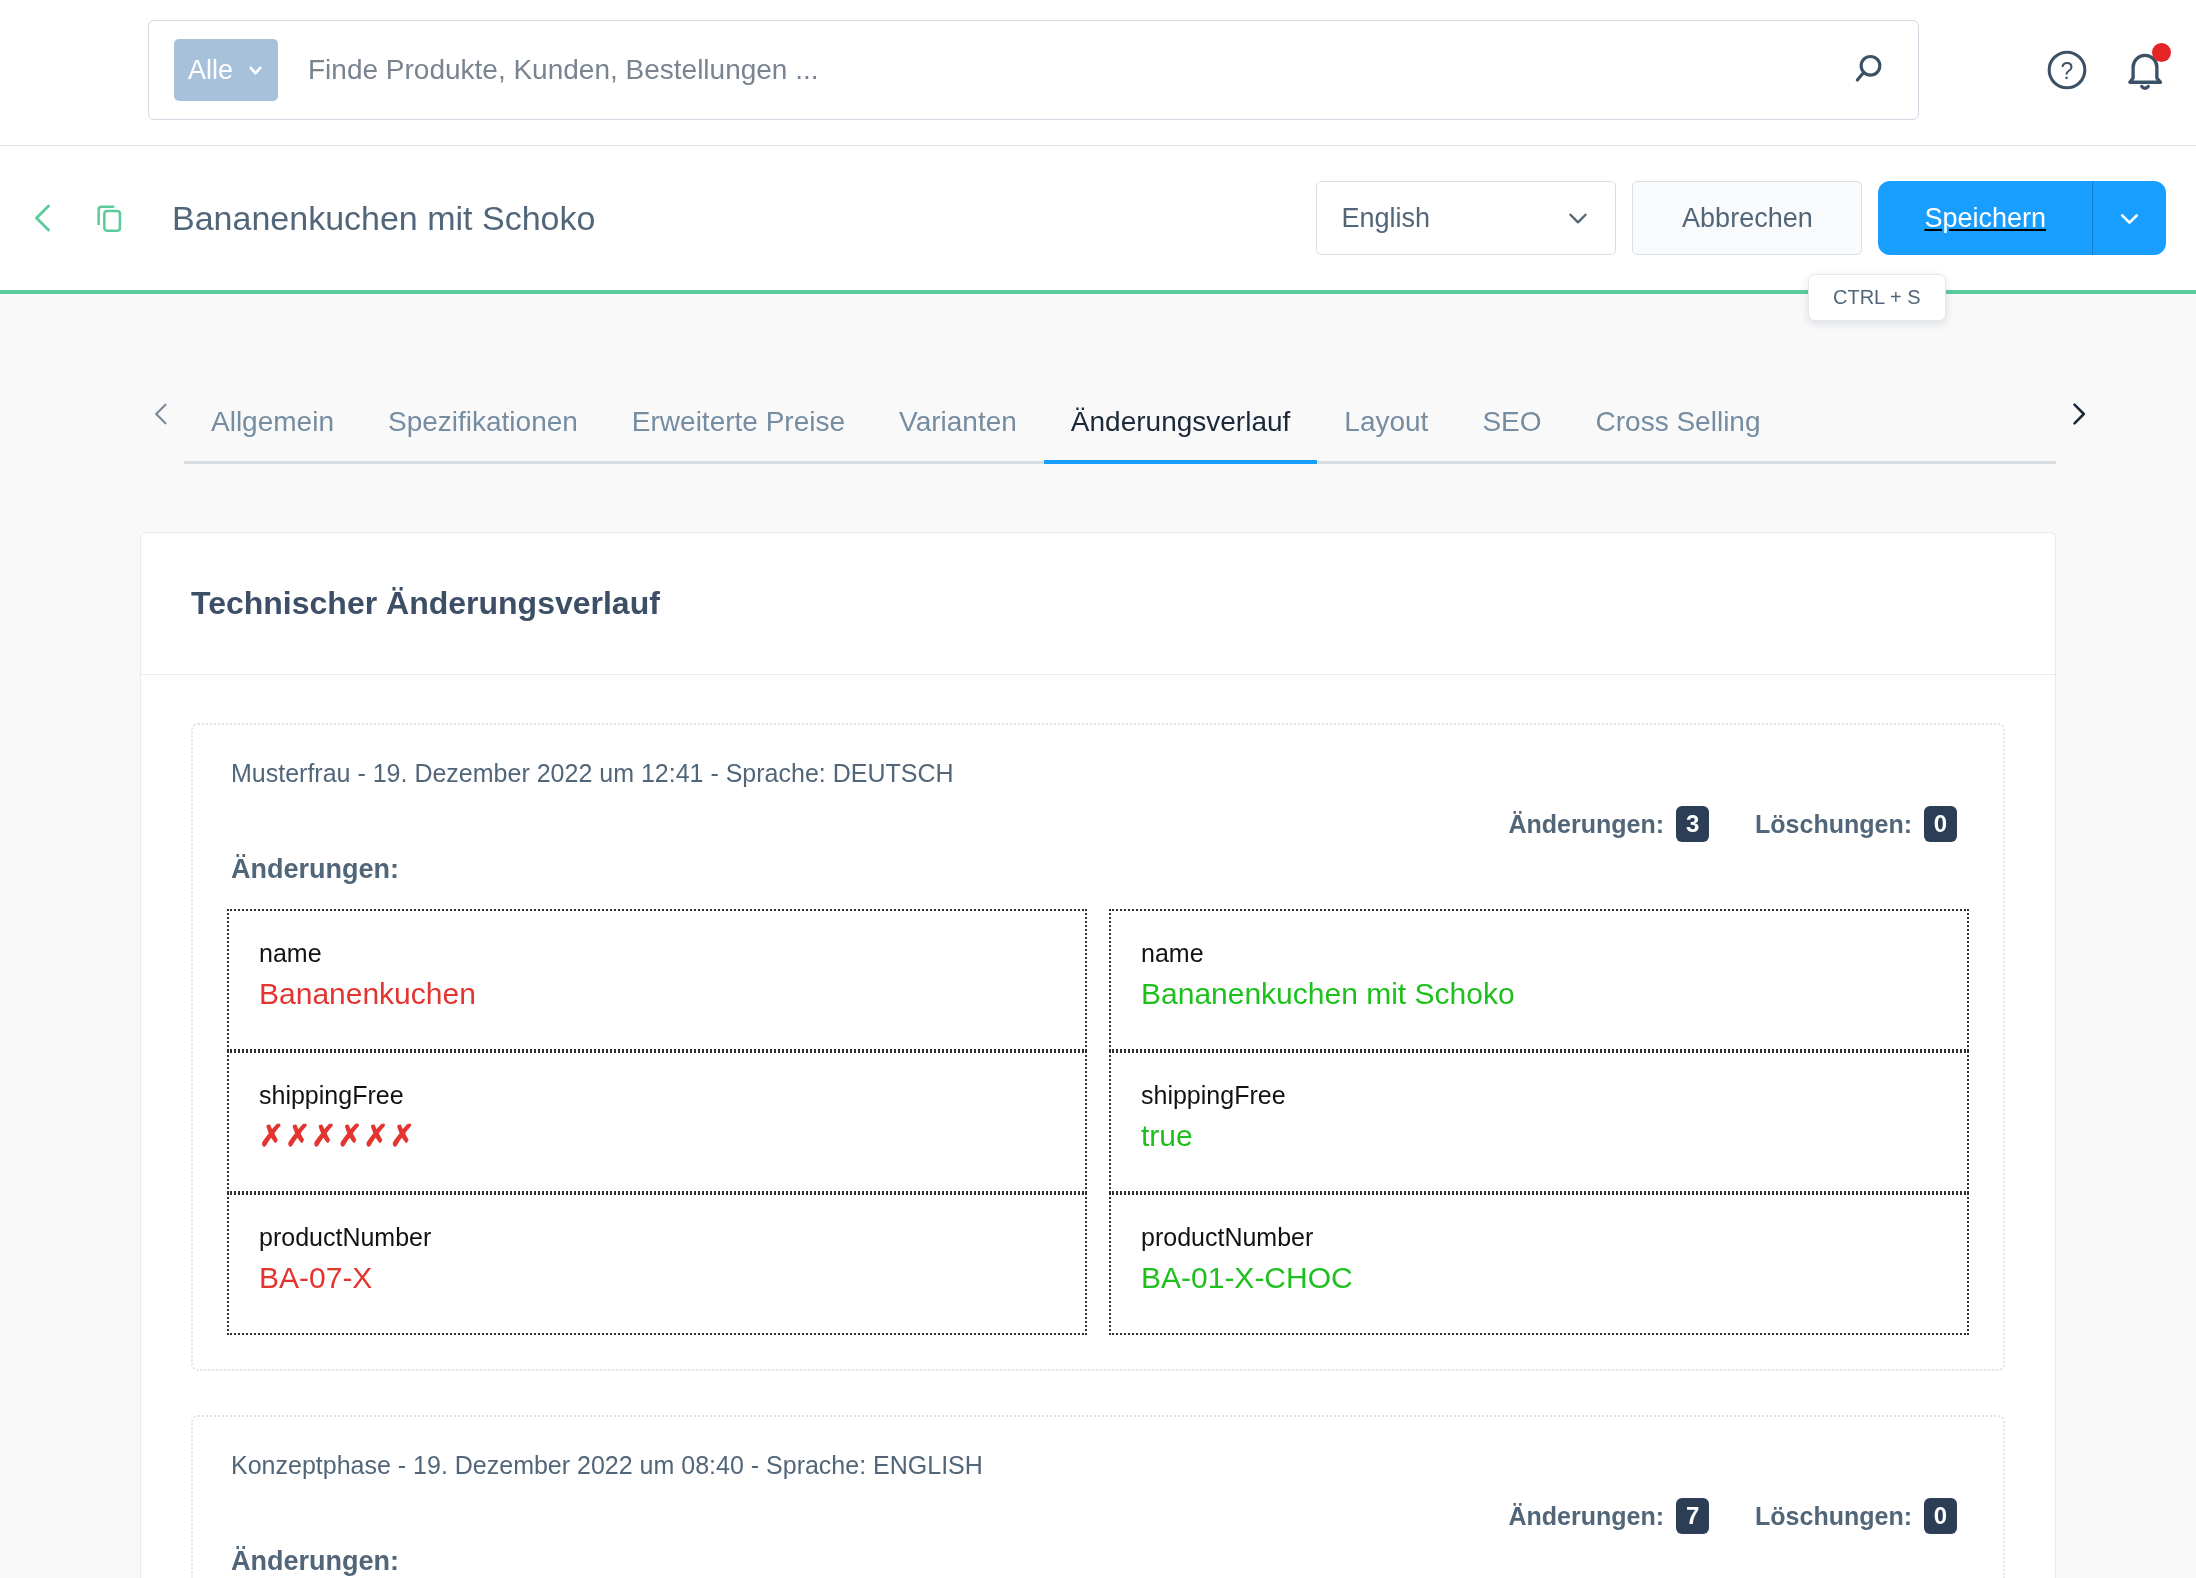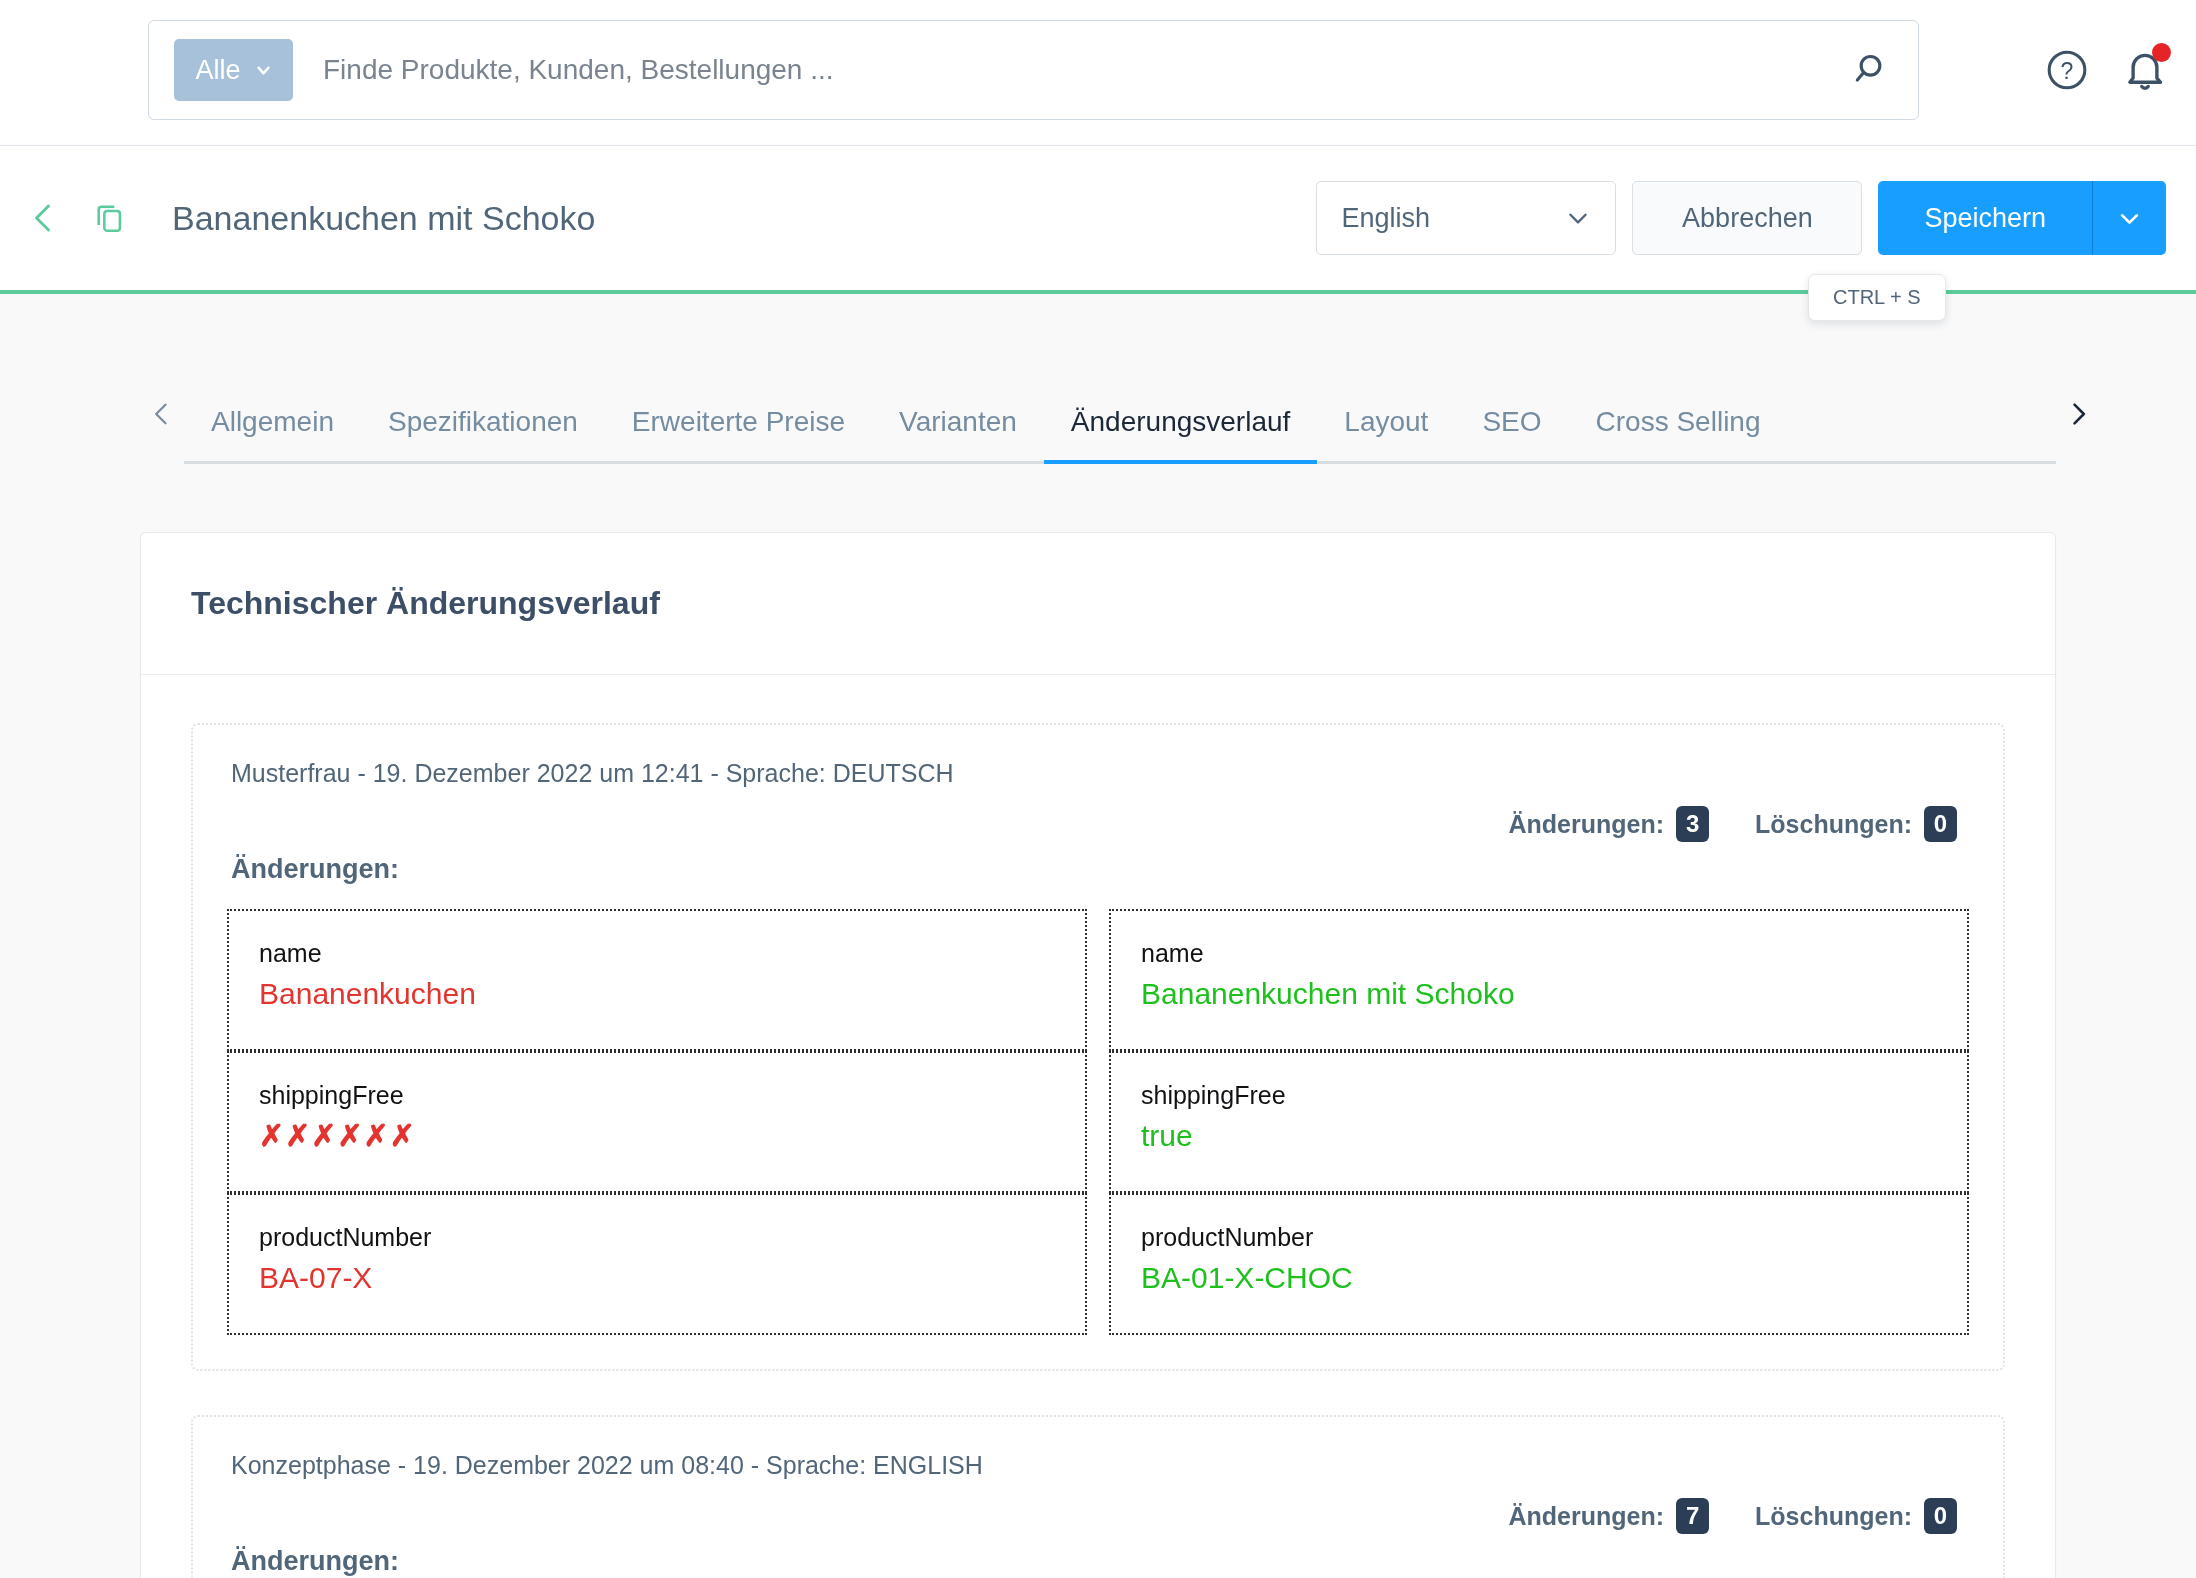--- a/index.html
+++ b/index.html
@@ -28,21 +28,21 @@
     width: 1771px;
     height: 100px;
     background: #fff;
     border: 1px solid #d1dae3;
     border-radius: 6px;
     display: flex;
     align-items: center;
   }
   .scope-btn {
     margin-left: 25px;
-    width: 119px;
+    width: 104px;
     height: 62px;
     background: #a8c1da;
     border: none;
     border-radius: 5px;
     color: #ffffff;
     font-size: 27px;
     display: flex;
     align-items: center;
     justify-content: center;
     gap: 14px;
@@ -134,22 +134,23 @@
     background: #f9fafb;
     border: 1px solid #d8dfe5;
     border-radius: 5px;
     font-size: 27px;
     color: #52667a;
     cursor: pointer;
     font-family: "Liberation Sans", sans-serif;
   }
   .save-group {
     display: flex; height: 74px;
-    border-radius: 5px;
+    border-radius: 12px;
     overflow: hidden;
+    text-decoration: underline;
   }
   .save-btn {
     background: #189eff;
     border: none;
     color: #fff;
     font-size: 27px;
     padding: 0 46px;
     cursor: pointer;
     font-family: "Liberation Sans", sans-serif;
   }

